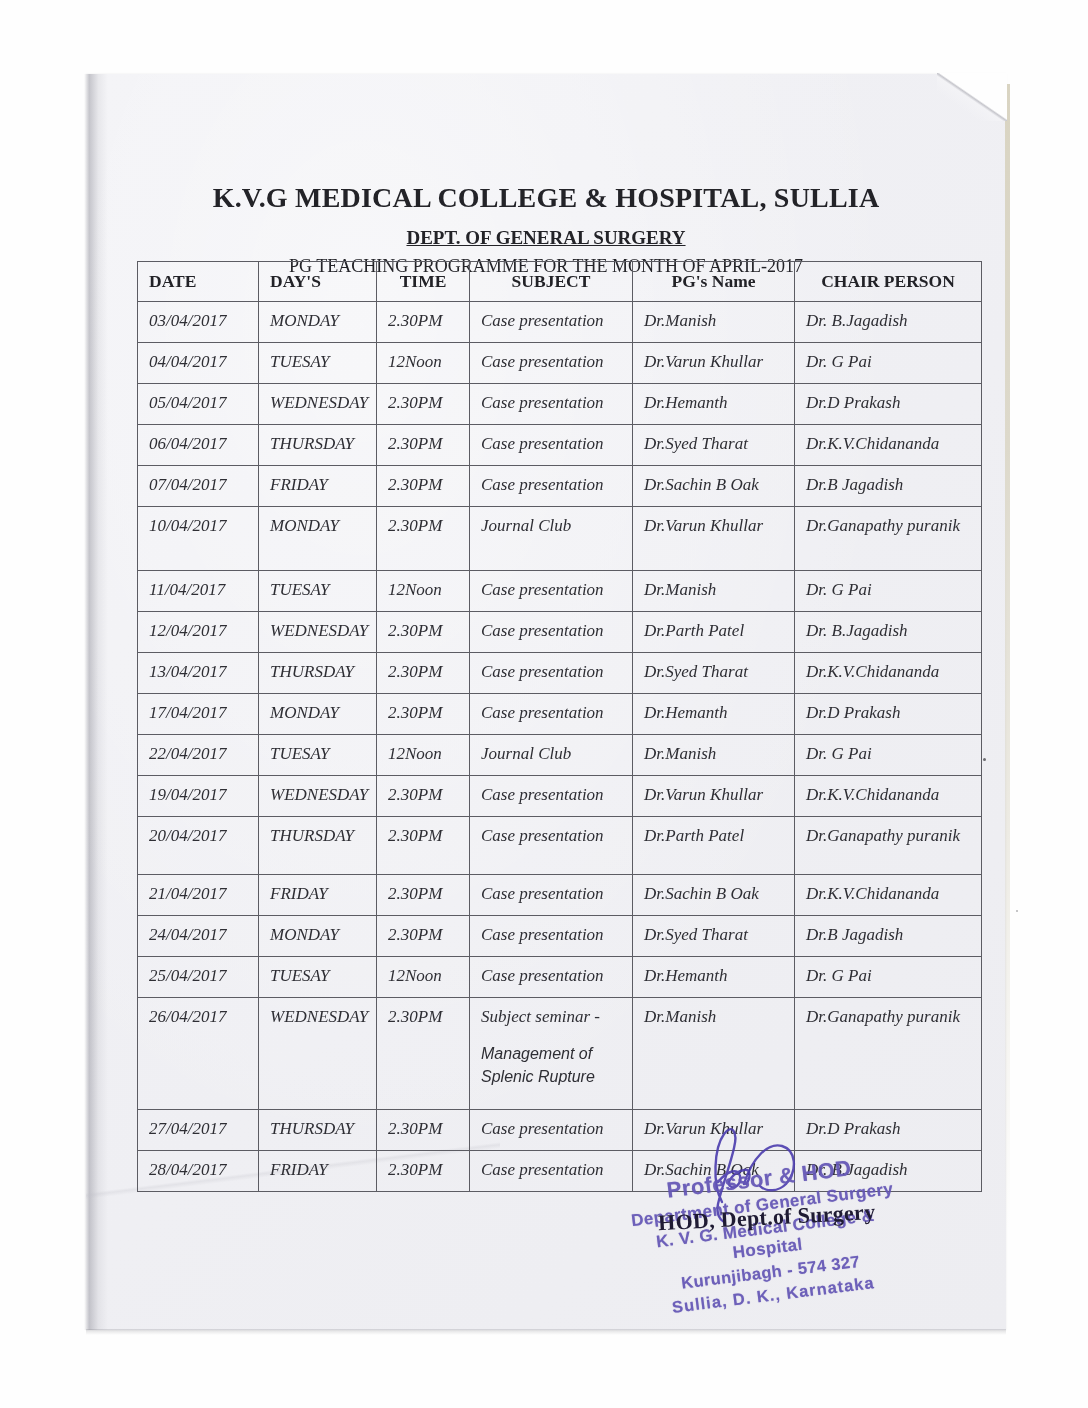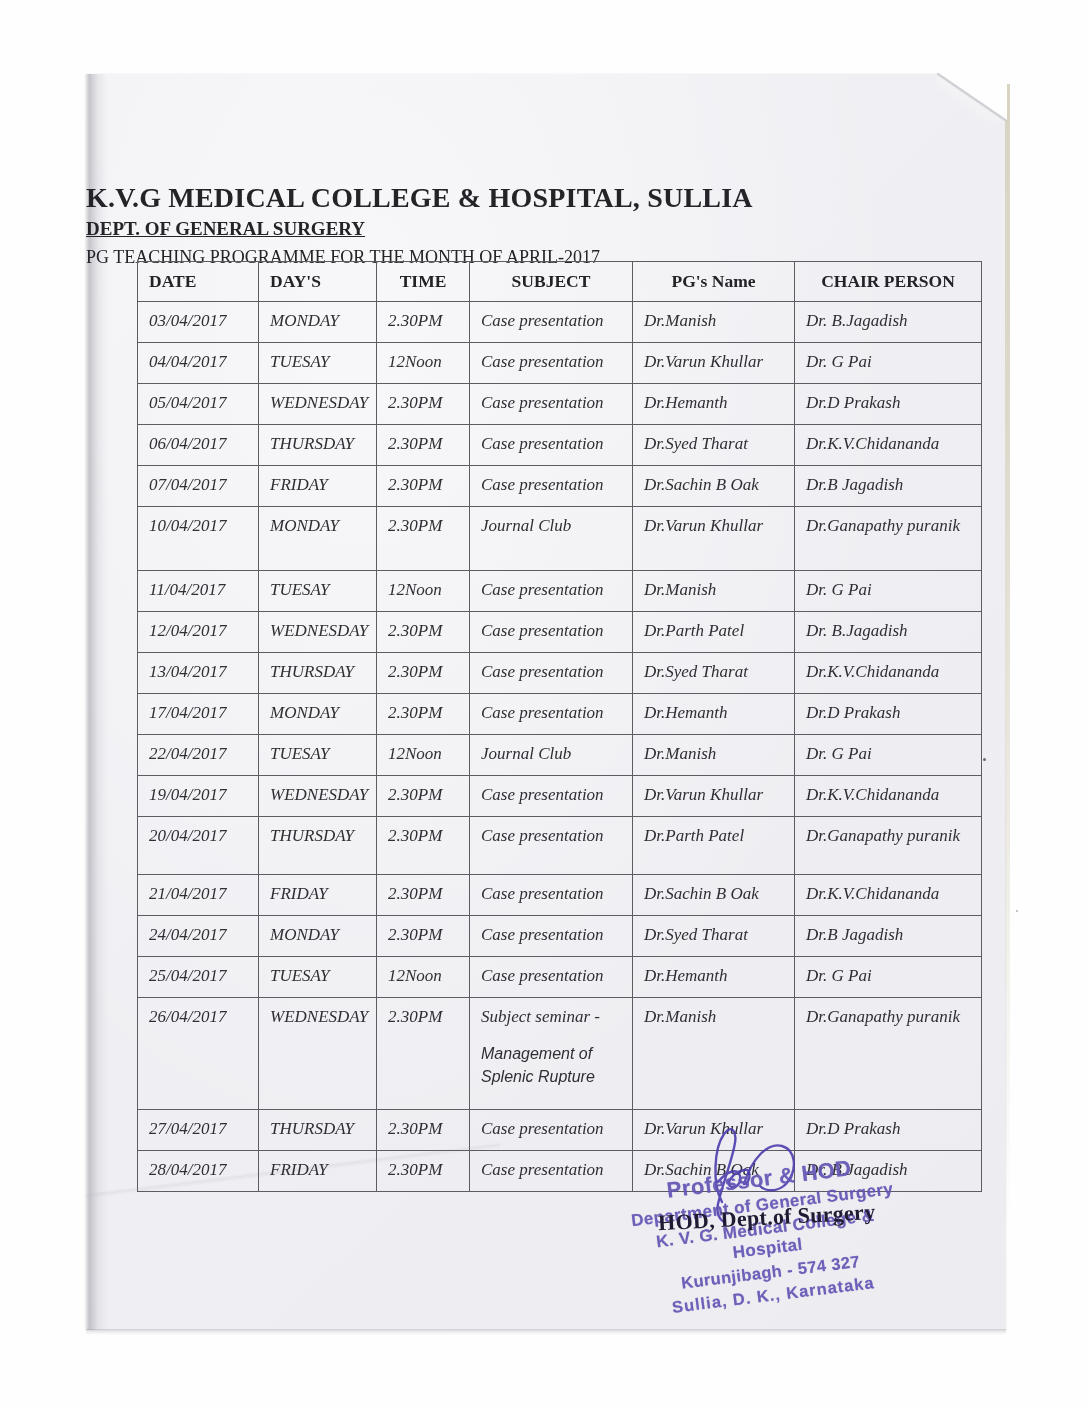--- a/index.html
+++ b/index.html
@@ -35,23 +35,23 @@
     background:linear-gradient(to bottom left, #fefefe 48%, #c6c6cc 50%, #f3f3f6 53%, rgba(243,243,246,0) 70%);
   }
   .crease{
     position:absolute;left:0;bottom:120px;width:45%;height:80px;
     background:linear-gradient(173deg, rgba(255,255,255,0) 48%, rgba(190,190,198,.25) 50%, rgba(255,255,255,0) 53%);
     pointer-events:none;
   }
   .speck{position:absolute;background:#6b6b70;border-radius:50%;}
 
   
-  .doc-head{position:absolute;left:0;top:108px;width:100%;text-align:left;}
+  .doc-head{position:absolute;left:0;top:108px;width:100%;text-align:center;}
   .doc-title{font-size:28px;font-weight:bold;letter-spacing:.2px;color:#232328;}
-  .doc-dept{font-size:19px;font-weight:bold;text-decoration:underline;margin-top:4px;color:#232328;}
+  .doc-dept{font-size:19px;font-weight:bold;text-decoration:underline;margin-top:13px;color:#232328;}
   .doc-programme{font-size:18px;font-weight:normal;margin-top:7px;color:#232328;}
 
   
   table.schedule{
     position:absolute;left:51px;top:187px;width:844px;
     border-collapse:collapse;table-layout:fixed;
     font-size:17px;color:#2e2e34;
   }
   .schedule col.c1{width:121px}.schedule col.c2{width:118px}.schedule col.c3{width:93px}
   .schedule col.c4{width:163px}.schedule col.c5{width:162px}.schedule col.c6{width:187px}

